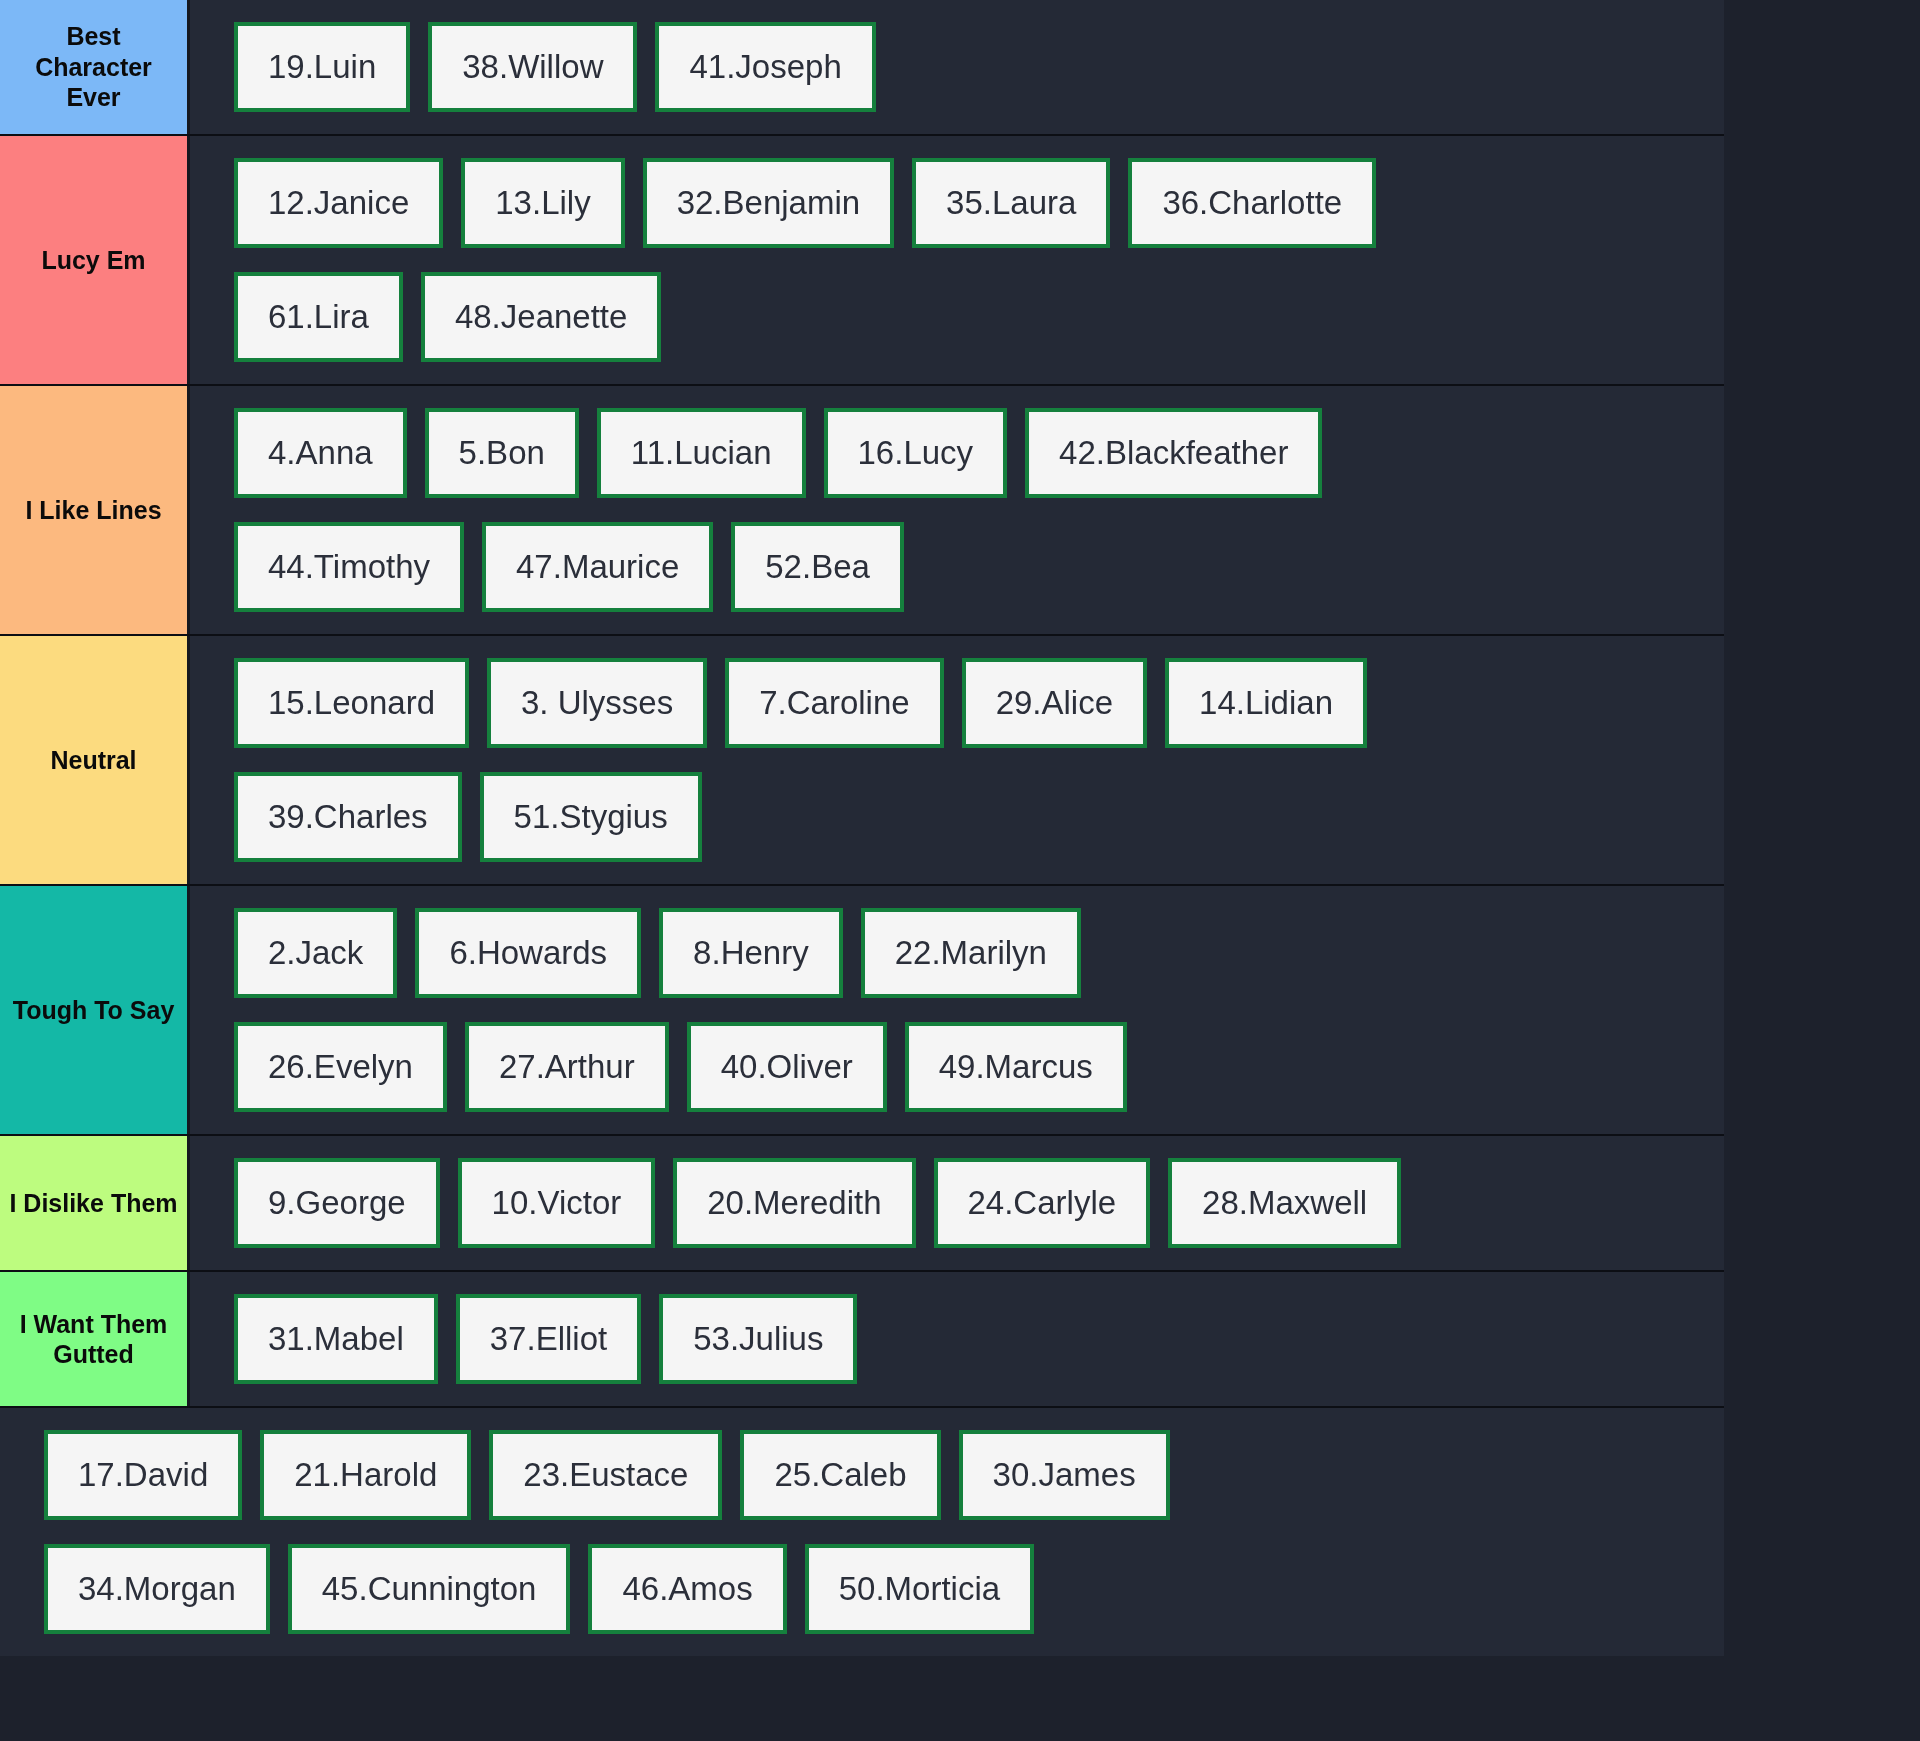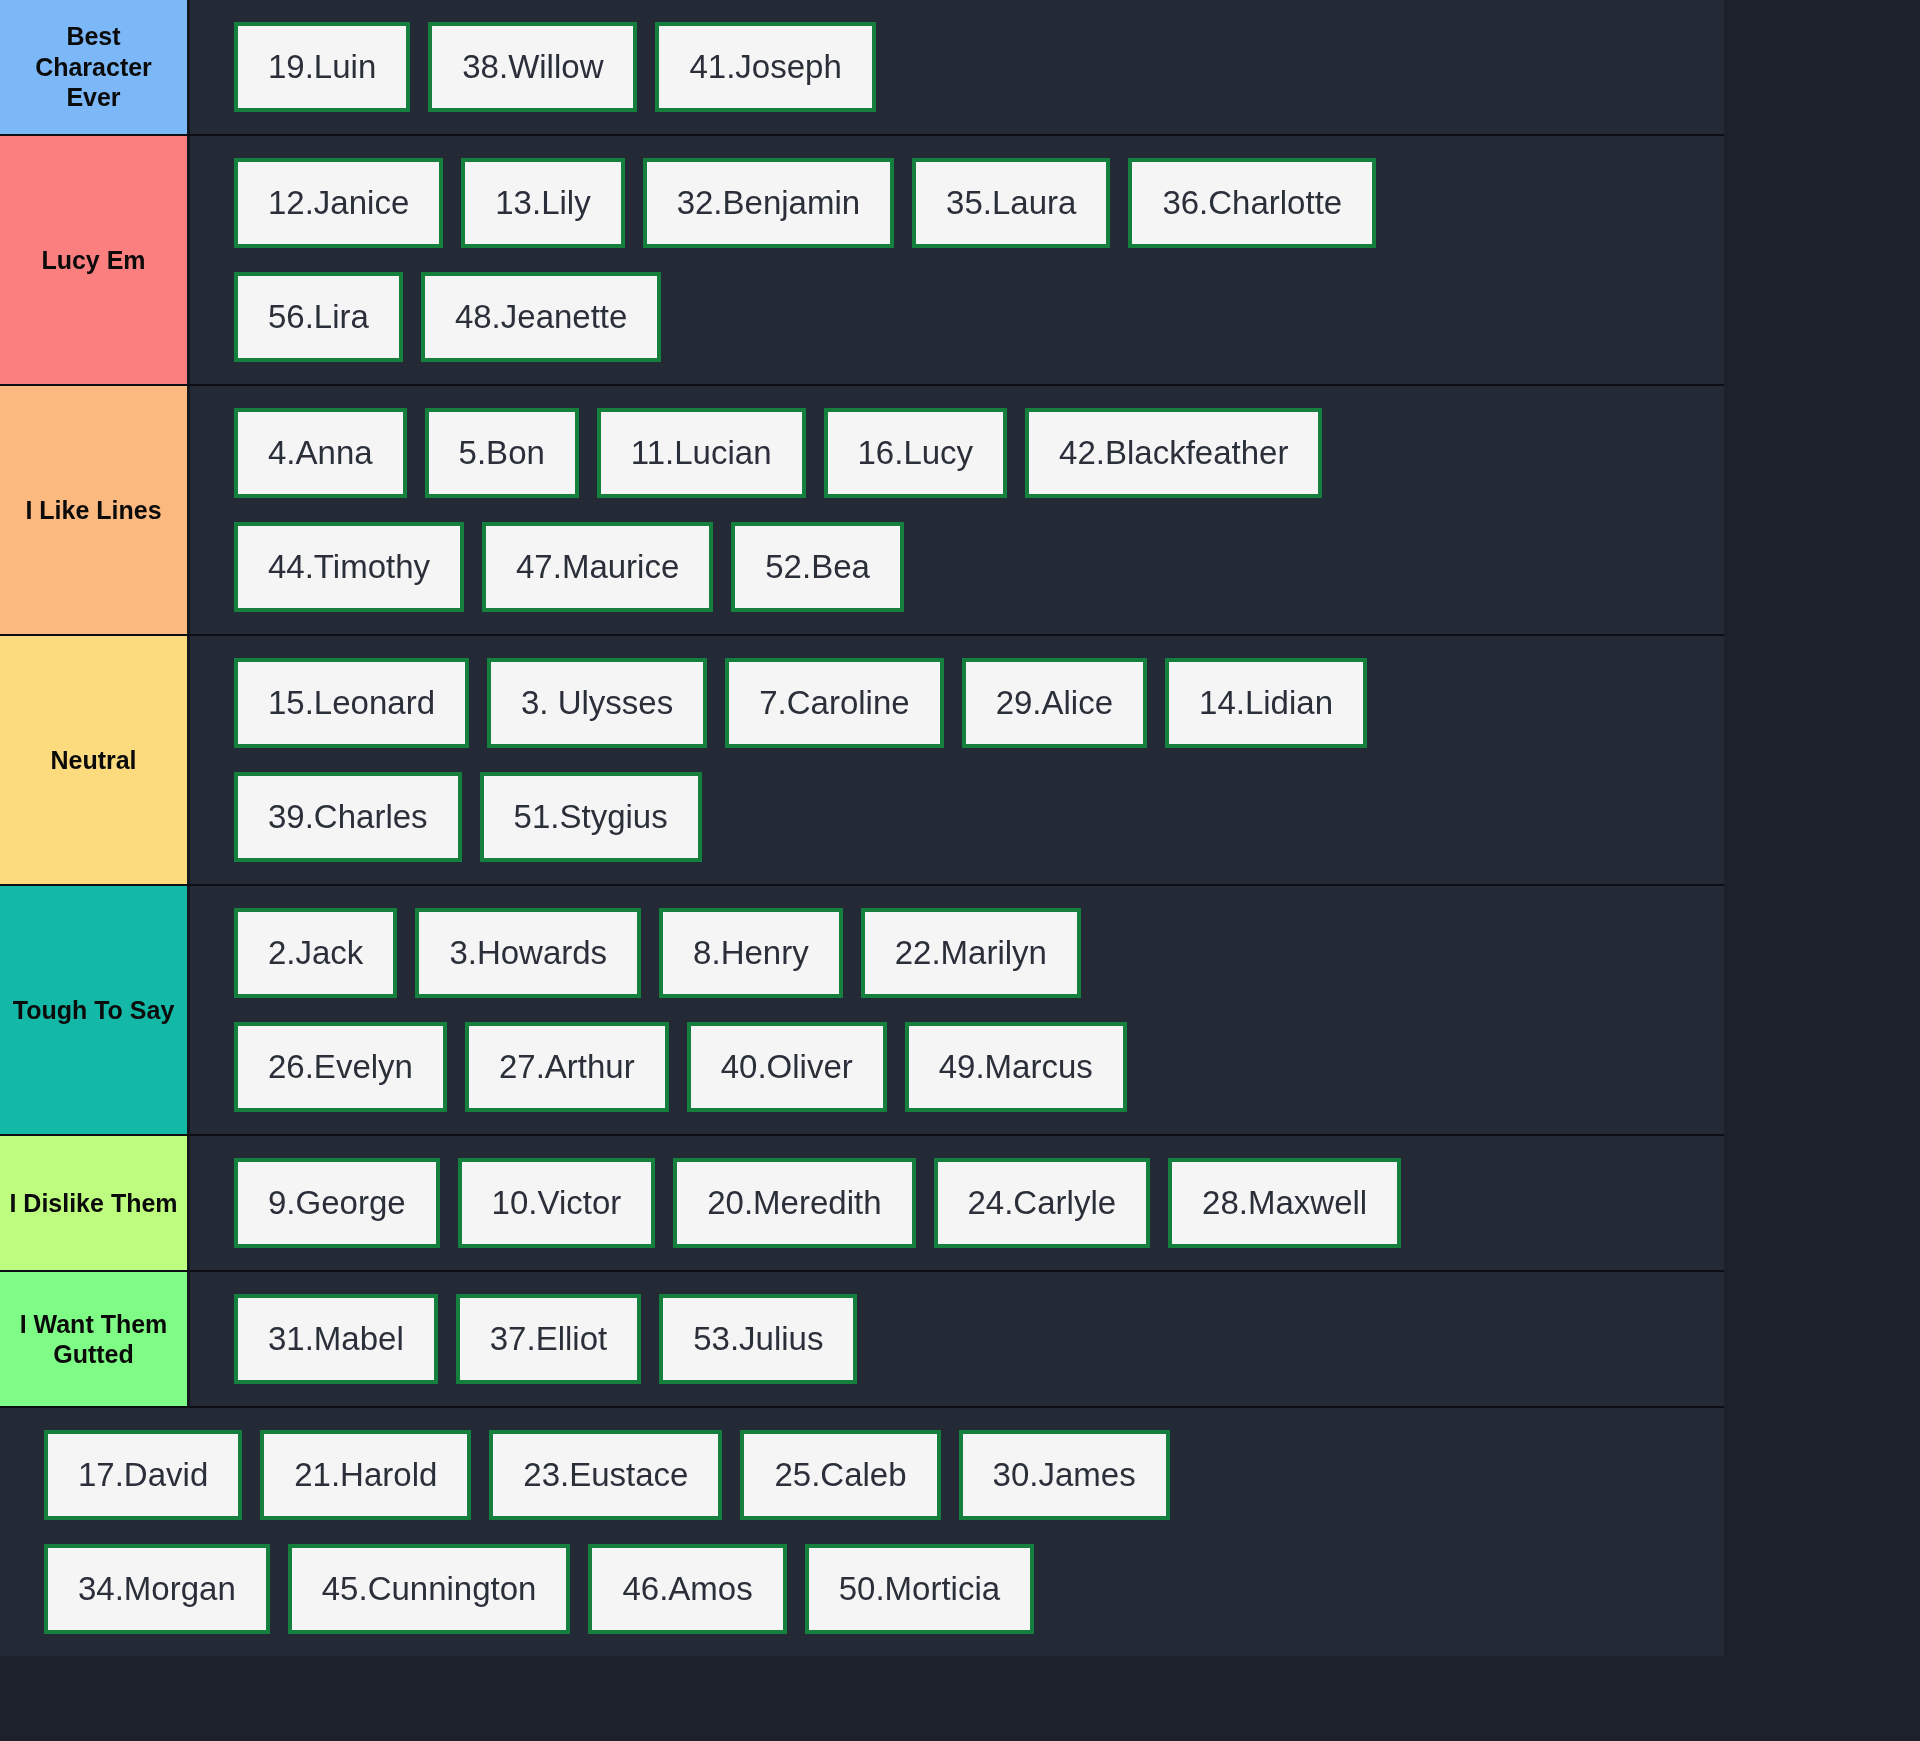--- a/index.html
+++ b/index.html
@@ -92,21 +92,21 @@
       <div class="tier-label" style="background: rgb(252, 127, 128);">Lucy Em</div>
       <div class="tier-items">
         <div class="item-line">
           <div class="item-card">12.Janice</div>
           <div class="item-card">13.Lily</div>
           <div class="item-card">32.Benjamin</div>
           <div class="item-card">35.Laura</div>
           <div class="item-card">36.Charlotte</div>
         </div>
         <div class="item-line">
-          <div class="item-card">56.Lira</div>
+          <div class="item-card">61.Lira</div>
           <div class="item-card">48.Jeanette</div>
         </div>
       </div>
     </div>
     <div class="tier-row">
       <div class="tier-label" style="background: rgb(252, 185, 127);">I Like Lines</div>
       <div class="tier-items">
         <div class="item-line">
           <div class="item-card">4.Anna</div>
           <div class="item-card">5.Bon</div>
@@ -135,21 +135,21 @@
           <div class="item-card">39.Charles</div>
           <div class="item-card">51.Stygius</div>
         </div>
       </div>
     </div>
     <div class="tier-row">
       <div class="tier-label" style="background: #14b8a6;">Tough To Say</div>
       <div class="tier-items">
         <div class="item-line">
           <div class="item-card">2.Jack</div>
-          <div class="item-card">3.Howards</div>
+          <div class="item-card">6.Howards</div>
           <div class="item-card">8.Henry</div>
           <div class="item-card">22.Marilyn</div>
         </div>
         <div class="item-line">
           <div class="item-card">26.Evelyn</div>
           <div class="item-card">27.Arthur</div>
           <div class="item-card">40.Oliver</div>
           <div class="item-card">49.Marcus</div>
         </div>
       </div>

